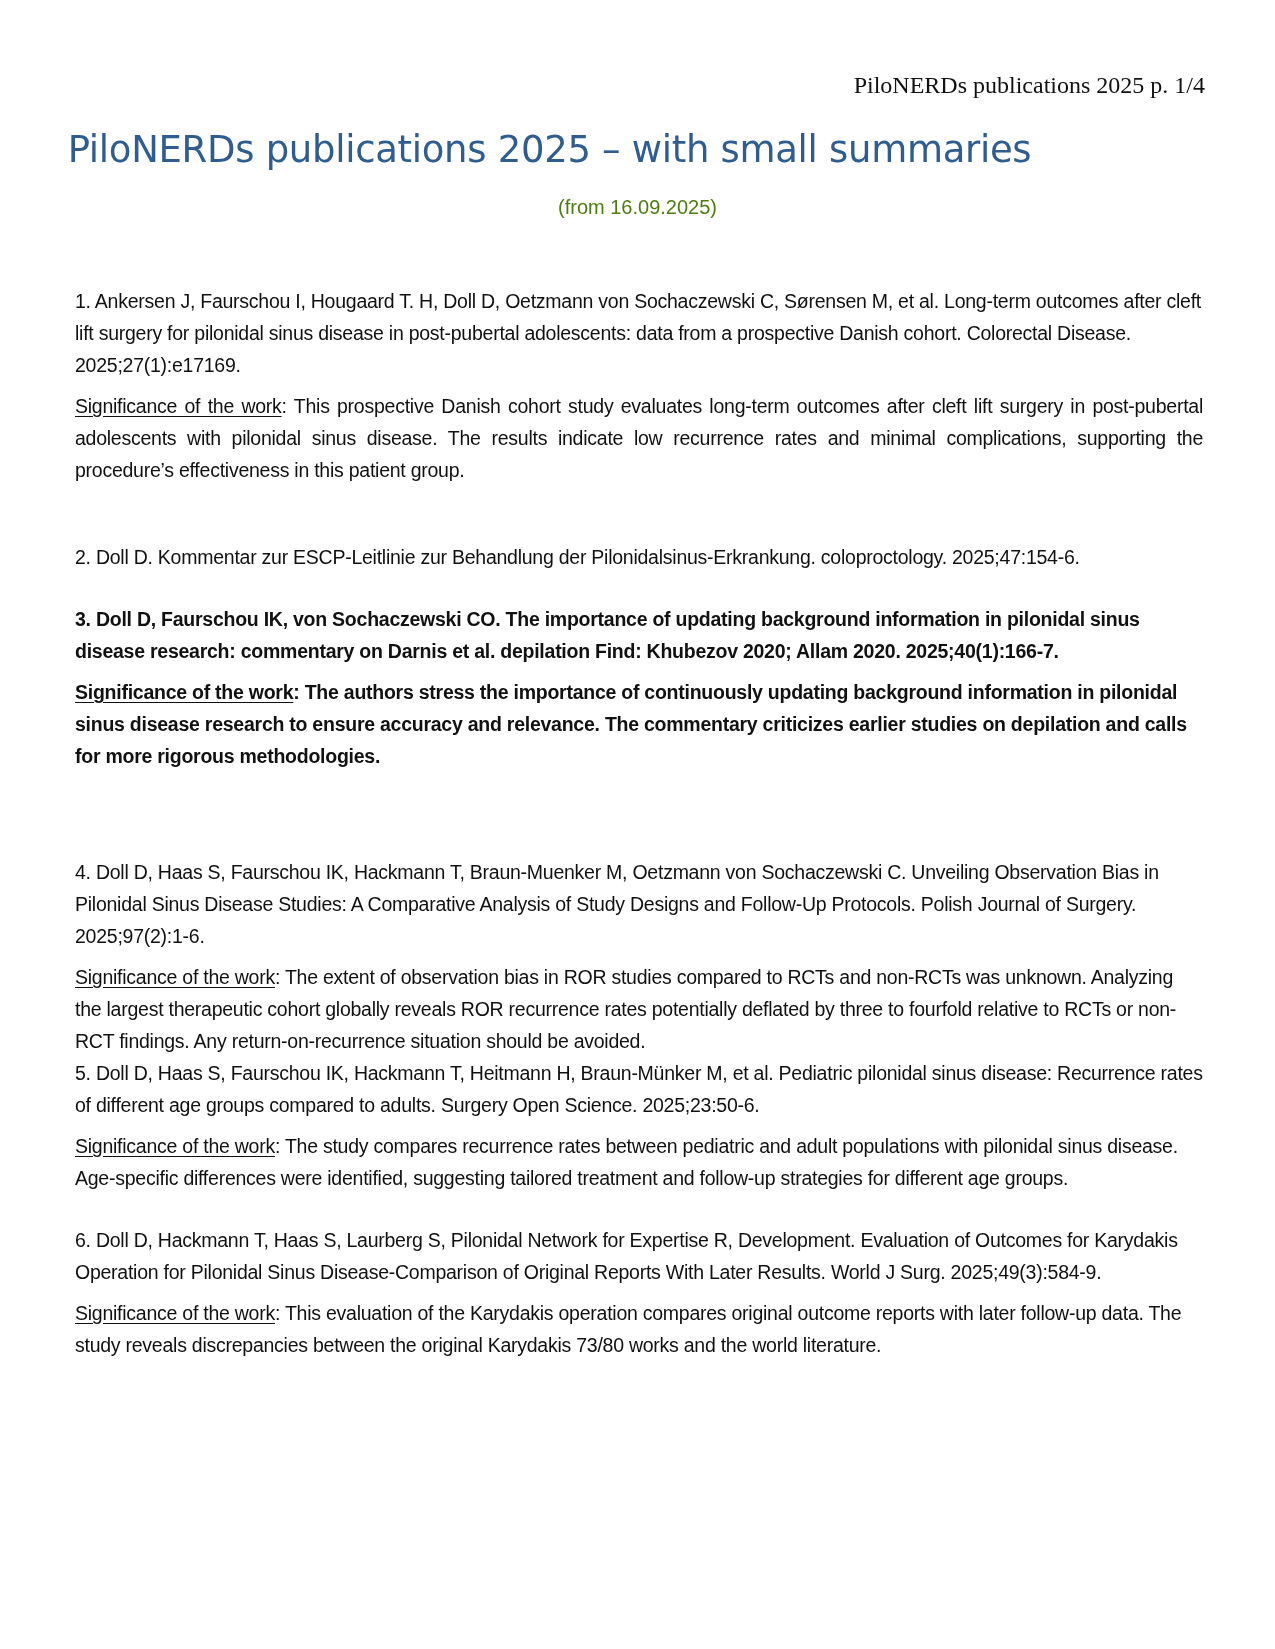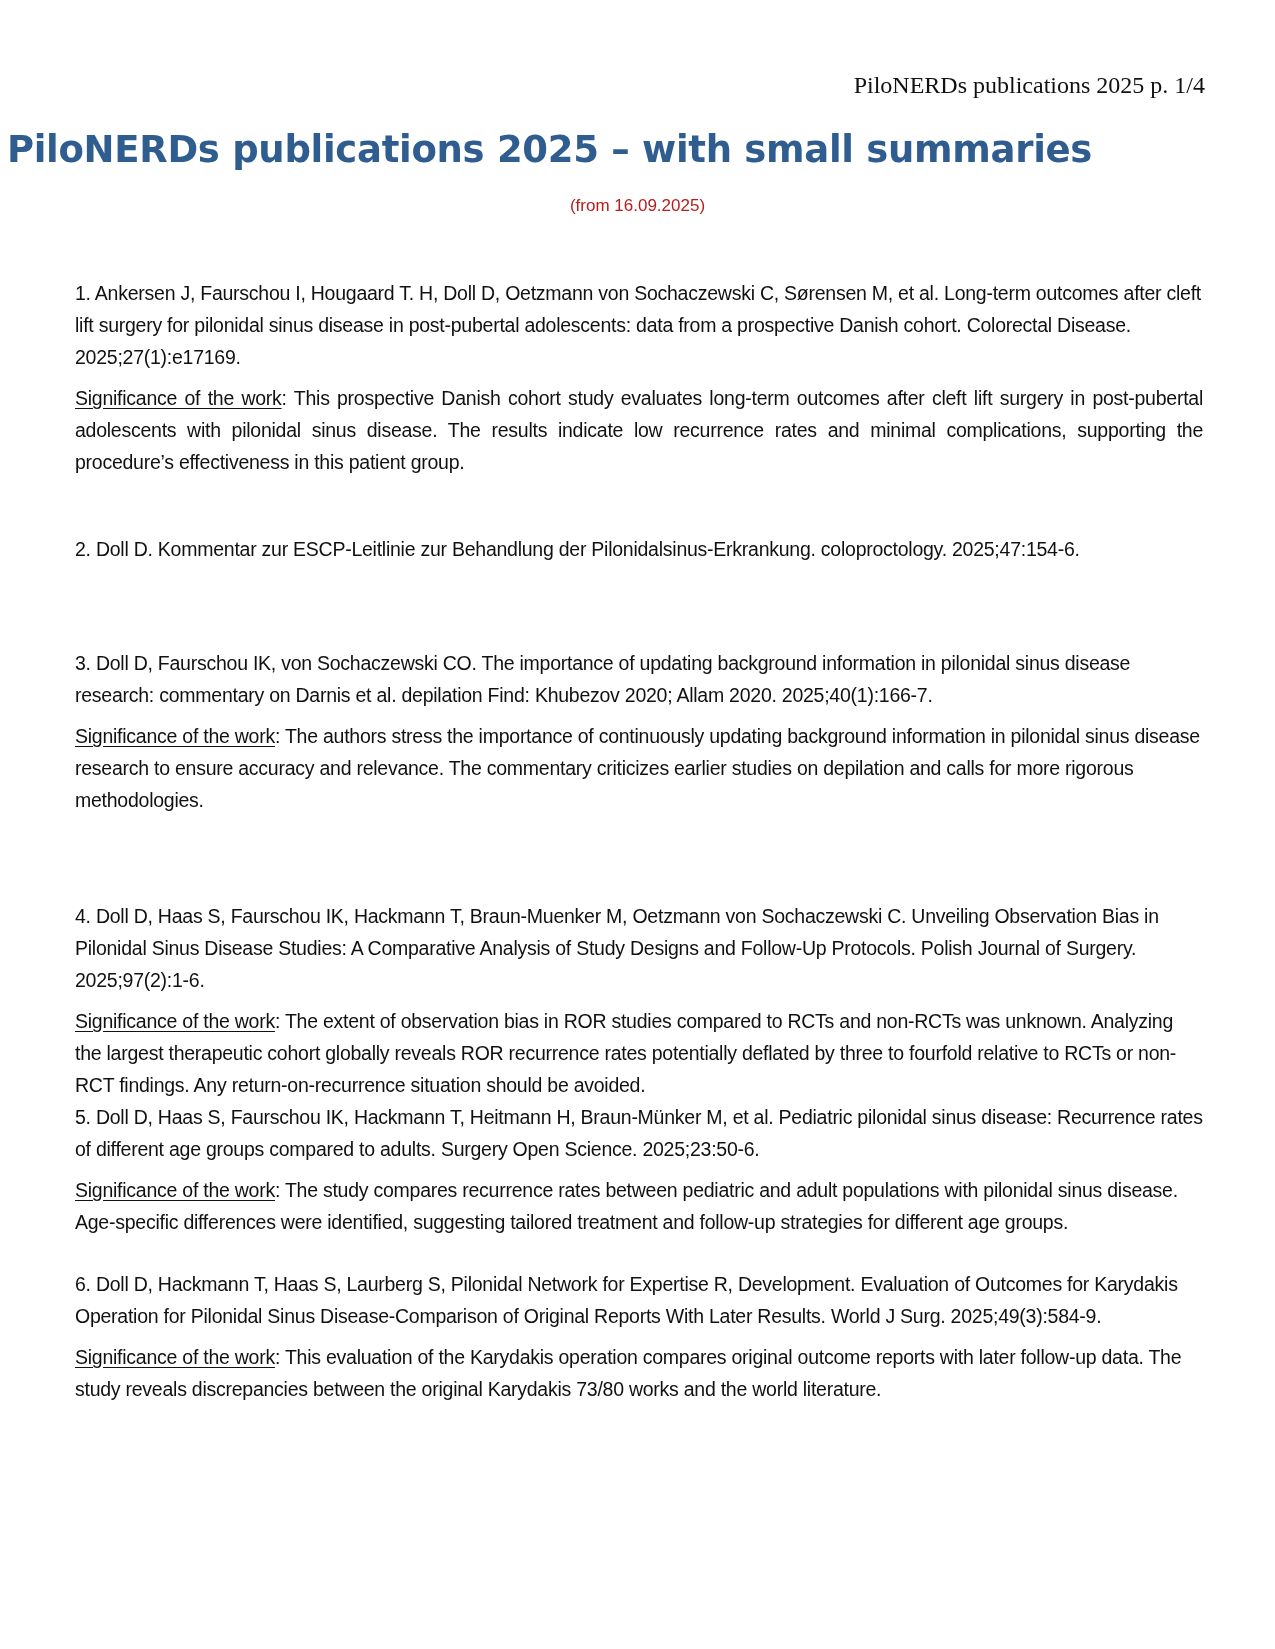--- a/index.html
+++ b/index.html
@@ -7,56 +7,56 @@
     .page { position: absolute; left: 0; top: 0; width: 1275px; height: 1649px; }
     .running-header {
       position: absolute; right: 70px; top: 72px;
       font-family: "Liberation Serif", "DejaVu Serif", serif;
       font-size: 24px; color: #111;
     }
     .title {
       position: absolute; left: 0; width: 1099px; top: 128px;
       text-align: center;
       font-family: "DejaVu Sans", "Liberation Sans", sans-serif;
-      font-weight: bold; font-size: 37px; color: #2f5d8f; letter-spacing: -0.3px;
+      font-weight: normal; font-size: 37px; color: #2f5d8f; letter-spacing: -0.3px;
     }
     .subtitle {
       position: absolute; left: 0; width: 1275px; top: 196px;
       text-align: center;
-      font-family: "Liberation Sans", sans-serif; font-size: 17px; color: #b91c1c;
+      font-family: "Liberation Sans", sans-serif; font-size: 20px; color: #4d7c0f;
     }
     .content { position: absolute; left: 75px; top: 277px; width: 1128px; }
     .pub { margin: 0; }
     .citation, .significance {
       font-family: "Liberation Sans", sans-serif; font-size: 19.5px;
       line-height: 32px; margin: 0; color: #111; letter-spacing: -0.25px;
     }
     .significance { margin-top: 9px; }
     .sig-label { text-decoration: underline; text-underline-offset: 3px; }
     .sig-just { text-align: justify; }
   </style>
 </head>
 <body>
 
 <div class="page">
   <div class="running-header">PiloNERDs publications 2025 p. 1/4</div>
   <div class="title">PiloNERDs publications 2025 – with small summaries</div>
   <div class="subtitle">(from 16.09.2025)</div>
 
   <div class="content">
-    <div class="pub" style="margin-top:0;">
+    <div class="pub" style="margin-top:8px;">
       <p class="citation">1. Ankersen J, Faurschou I, Hougaard T. H, Doll D, Oetzmann von Sochaczewski C, Sørensen M, et al. Long-term outcomes after cleft lift surgery for pilonidal sinus disease in post-pubertal adolescents: data from a prospective Danish cohort. Colorectal Disease. 2025;27(1):e17169.</p>
       <p class="significance sig-just"><span class="sig-label">Significance of the work</span><span>: This prospective Danish cohort study evaluates long-term outcomes after cleft lift surgery in post-pubertal adolescents with pilonidal sinus disease. The results indicate low recurrence rates and minimal complications, supporting the procedure’s effectiveness in this patient group.</span></p>
     </div>
 
     <div class="pub" style="margin-top:55px;">
       <p class="citation">2. Doll D. Kommentar zur ESCP-Leitlinie zur Behandlung der Pilonidalsinus-Erkrankung. coloproctology. 2025;47:154-6.</p>
     </div>
 
-    <div class="pub" style="margin-top:82px;">
+    <div class="pub" style="margin-top:30px;font-weight:bold;">
       <p class="citation">3. Doll D, Faurschou IK, von Sochaczewski CO. The importance of updating background information in pilonidal sinus disease research: commentary on Darnis et al. depilation Find: Khubezov 2020; Allam 2020. 2025;40(1):166-7.</p>
       <p class="significance"><span class="sig-label">Significance of the work</span><span>: The authors stress the importance of continuously updating background information in pilonidal sinus disease research to ensure accuracy and relevance. The commentary criticizes earlier studies on depilation and calls for more rigorous methodologies.</span></p>
     </div>
 
     <div class="pub" style="margin-top:84px;">
       <p class="citation">4. Doll D, Haas S, Faurschou IK, Hackmann T, Braun-Muenker M, Oetzmann von Sochaczewski C. Unveiling Observation Bias in Pilonidal Sinus Disease Studies: A Comparative Analysis of Study Designs and Follow-Up Protocols. Polish Journal of Surgery. 2025;97(2):1-6.</p>
       <p class="significance"><span class="sig-label">Significance of the work</span><span>: The extent of observation bias in ROR studies compared to RCTs and non-RCTs was unknown. Analyzing the largest therapeutic cohort globally reveals ROR recurrence rates potentially deflated by three to fourfold relative to RCTs or non-RCT findings. Any return-on-recurrence situation should be avoided.</span></p>
     </div>
 
     <div class="pub" style="">

